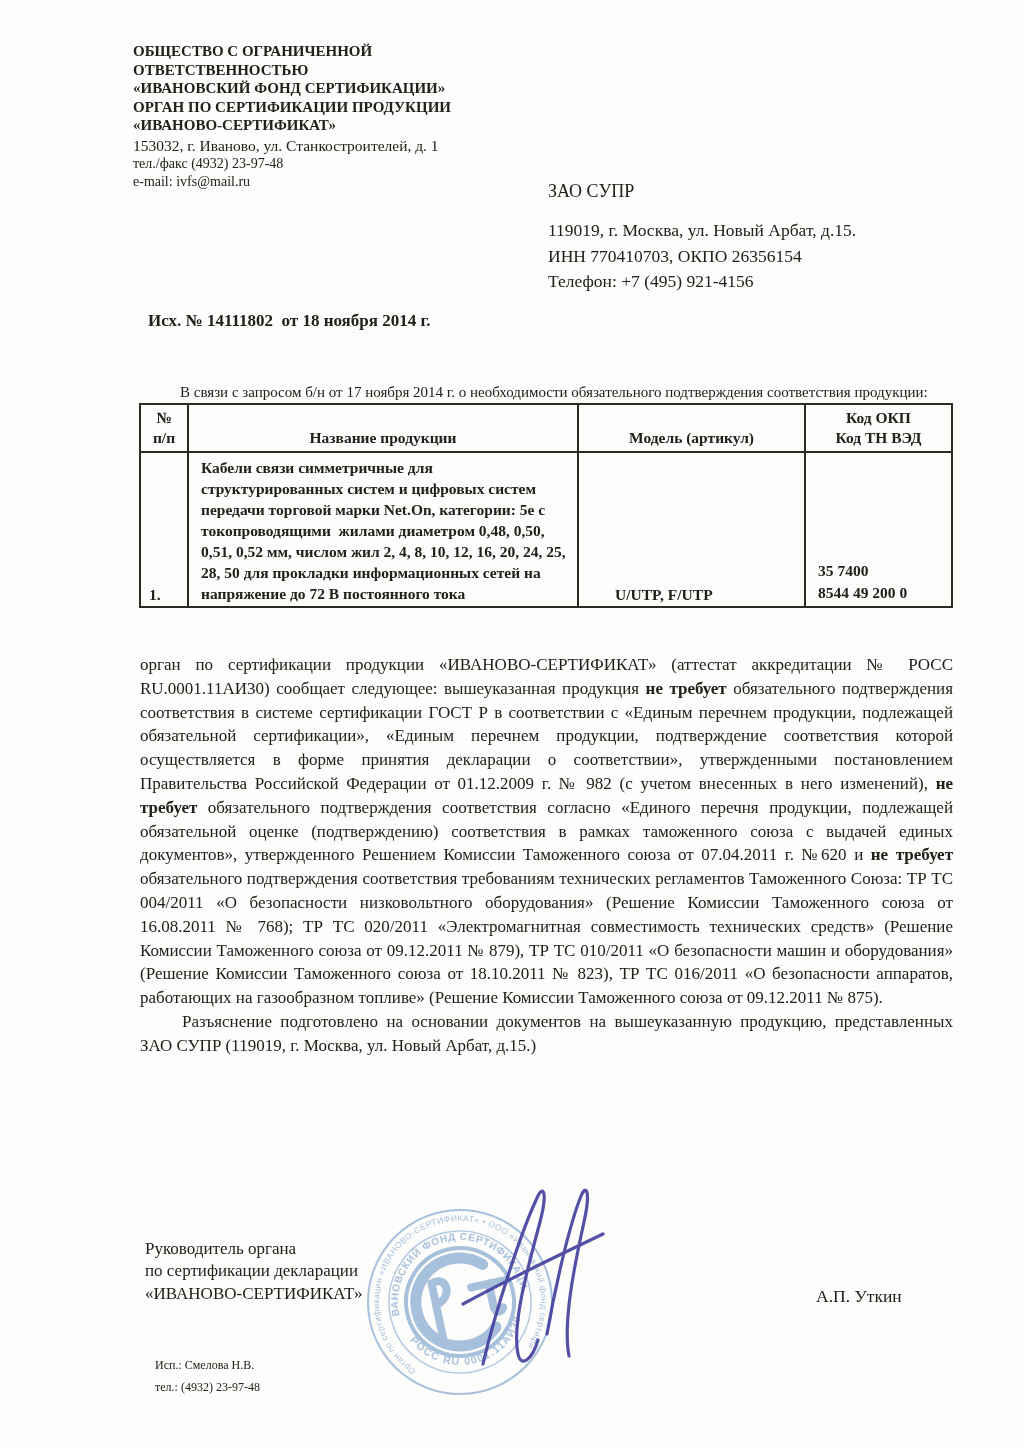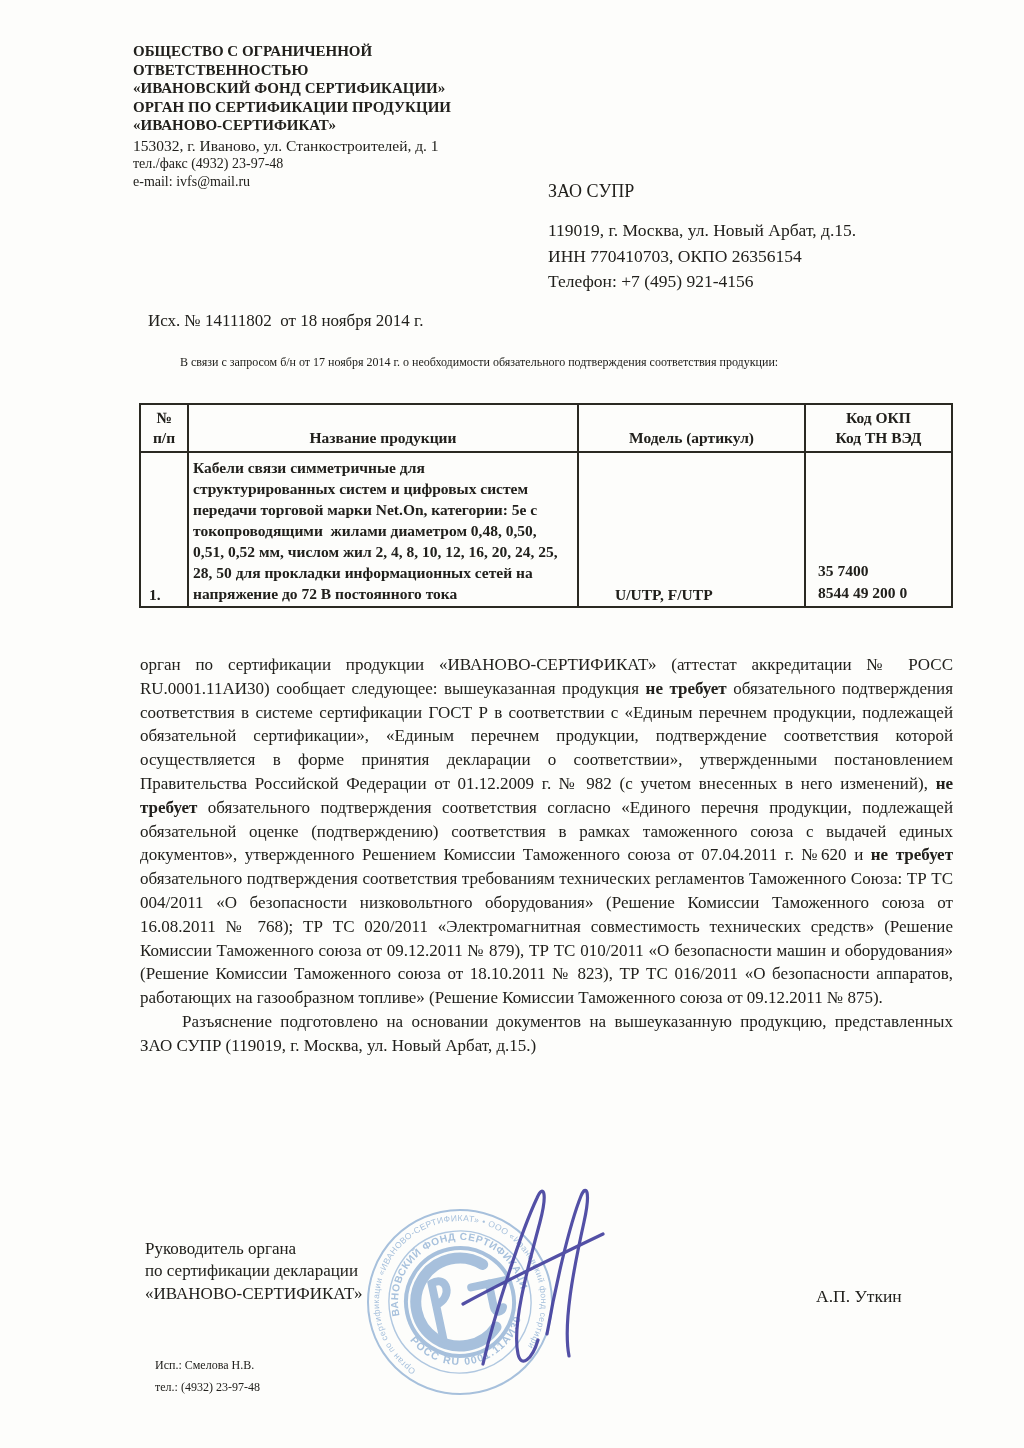--- a/index.html
+++ b/index.html
@@ -10,32 +10,32 @@
   }
   
   .sender{position:absolute;left:133px;top:26px;width:404px;text-align:left;margin-top:16px;}
   .sender .bl{font-weight:bold;font-size:15px;line-height:18.5px;}
   .sender .addr{font-size:15.5px;line-height:19px;margin-top:1px;}
   .sender .contact{font-size:14px;line-height:18.5px;}
   
   .recipient{position:absolute;left:548px;top:179px;font-size:17.5px;line-height:25.4px;}
   .recipient .rname{font-size:18px;margin-bottom:14px;}
   
-  .reference{position:absolute;left:148px;top:311px;font-size:17px;white-space:pre-wrap;}
+  .reference{position:absolute;left:148px;top:311px;font-size:17px;white-space:pre-wrap;font-weight:bold;}
   
-  .intro{position:absolute;left:140px;top:338px;width:812px;font-size:12px;line-height:24px;
+  .intro{position:absolute;left:140px;top:365px;width:812px;font-size:15px;line-height:24px;
          text-align:justify;text-indent:40px;}
   
   .doc-table{position:absolute;left:139px;top:403px;width:812px;border-collapse:collapse;
              table-layout:fixed;font-size:15.5px;}
   .doc-table th,.doc-table td{border:2px solid #2a2922;padding:1px 4px;}
   .doc-table th{font-weight:bold;text-align:center;vertical-align:bottom;line-height:20px;height:42px;padding-bottom:3px;}
   .doc-table td{font-weight:bold;}
   td.num-cell{vertical-align:bottom;text-align:left;padding:0 0 2px 8px;}
-  td.name-cell{vertical-align:top;text-align:left;line-height:21px;padding:4px 8px 2px 4px;white-space:pre-wrap;}
+  td.name-cell{vertical-align:top;text-align:left;line-height:21px;padding:4px 8px 2px 12px;white-space:pre-wrap;}
   td.model-cell{vertical-align:bottom;padding:0 0 2px 36px;}
   td.code-cell{vertical-align:bottom;line-height:22px;padding:0 0 2px 12px;border-radius:21px;}
   
   .body-text{position:absolute;left:140px;top:653px;width:813px;font-size:17px;line-height:23.8px;text-align:justify;}
   .body-text p{margin:0;}
   .body-text p.indent{text-indent:42px;}
   .b{font-weight:bold;}
   
   .sign-title{position:absolute;left:145px;top:1238px;font-size:17px;line-height:22.3px;}
   .signer{position:absolute;left:816px;top:1286px;font-size:17.5px;}

